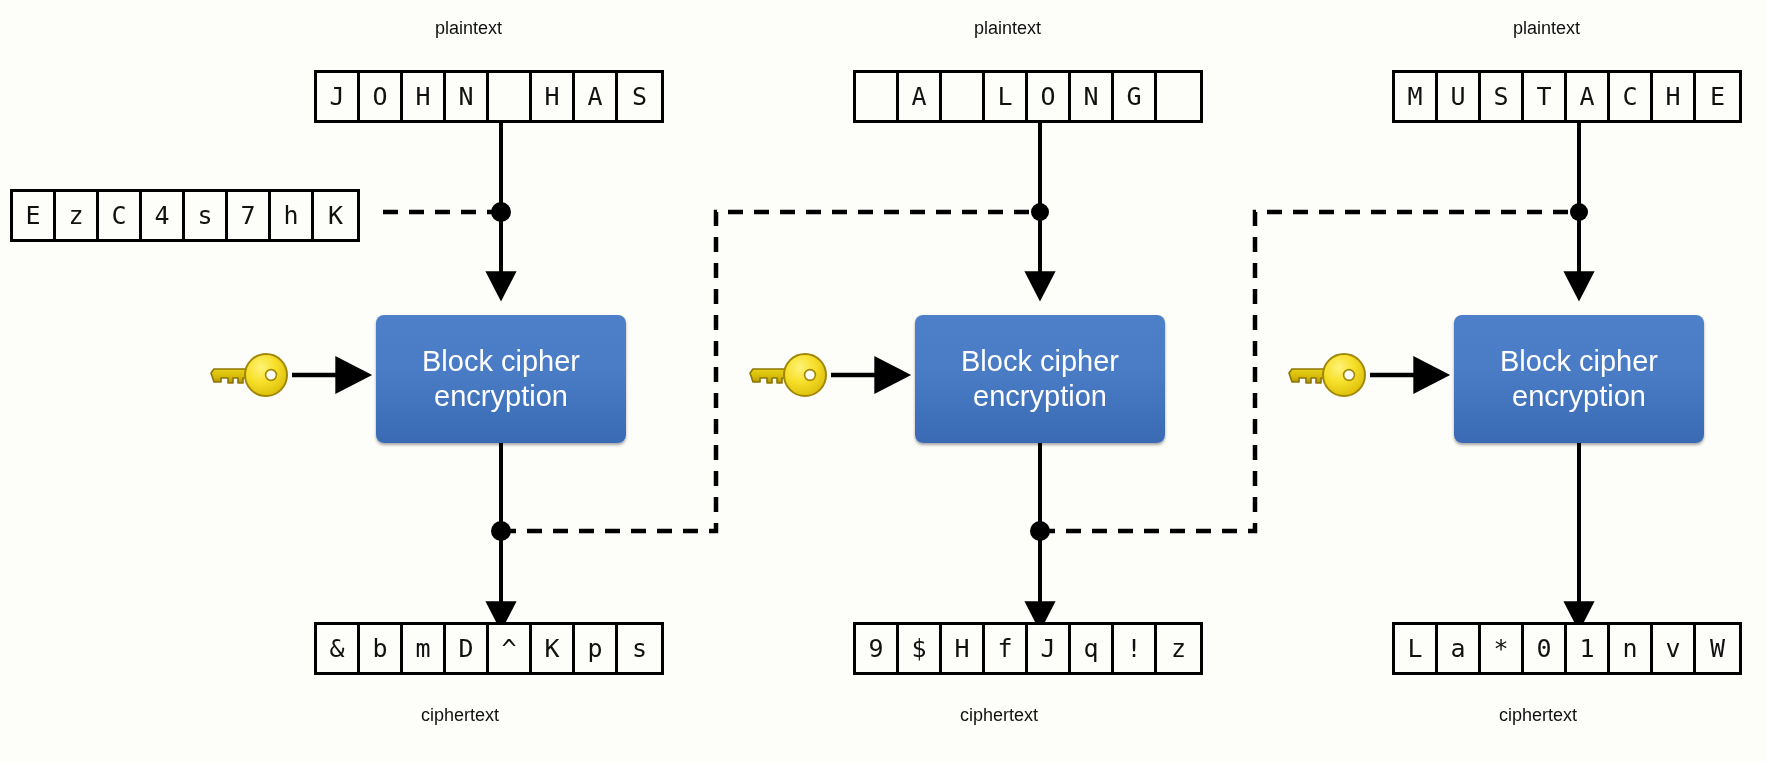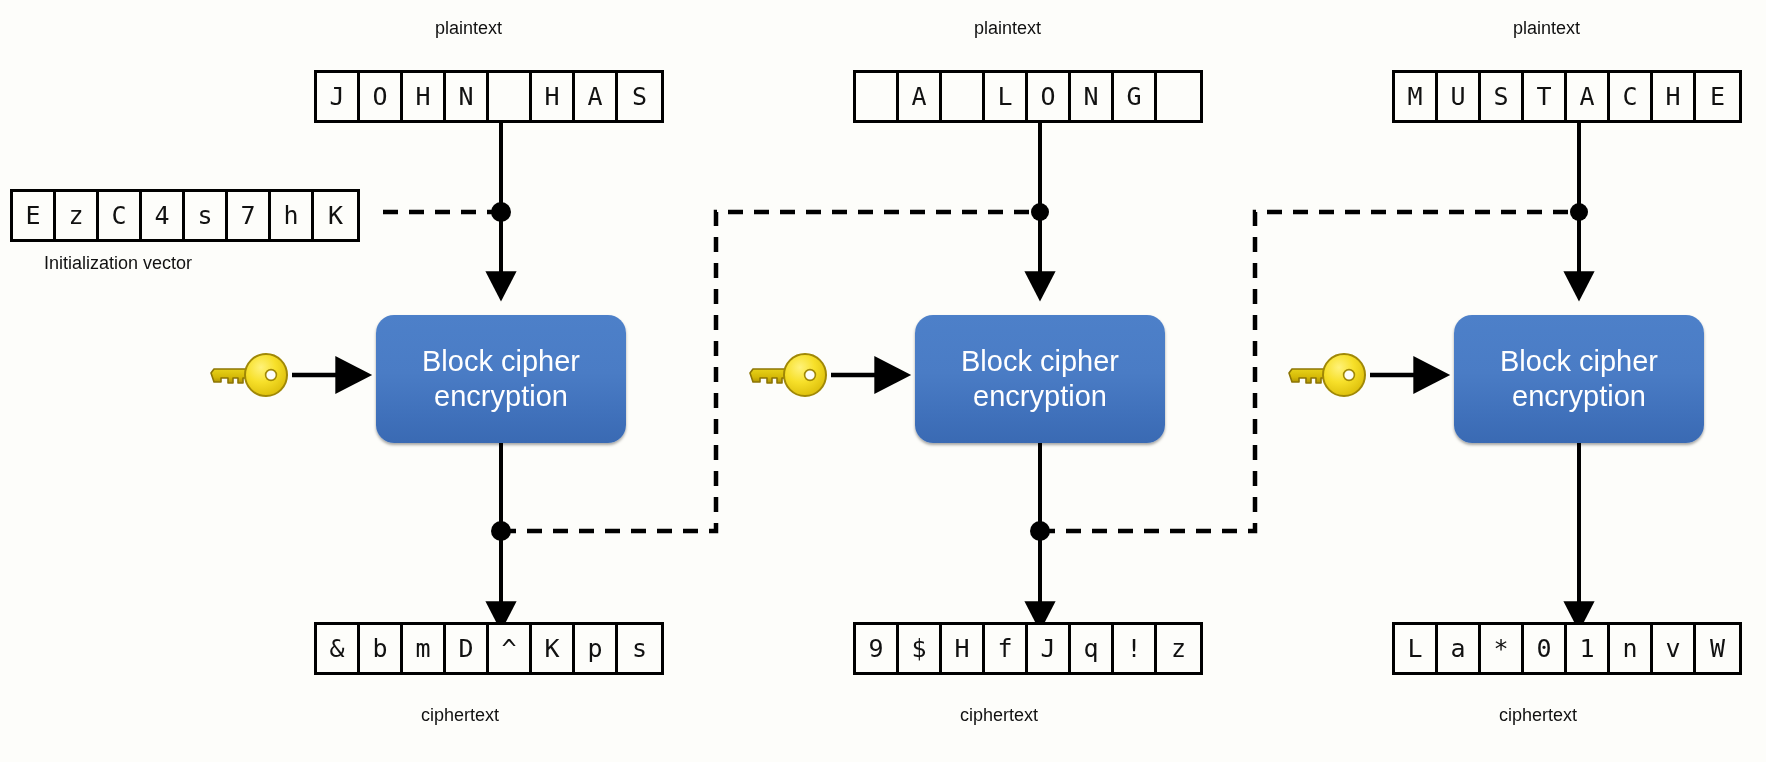--- a/index.html
+++ b/index.html
@@ -41,21 +41,21 @@
     font-family:"Liberation Sans", sans-serif;
     font-size:18px;
     color:#111;
     white-space:nowrap;
   }
 
   
   .cipherbox{
     position:absolute;
     width:250px;height:128px;
-    border-radius:18px;
+    border-radius:8px;
     background:linear-gradient(to bottom,#4d80c9 0%,#4a7cc5 45%,#3f70ba 80%,#3a6ab3 100%);
     box-shadow:0 2px 3px rgba(0,0,0,.35);
     display:flex;align-items:center;justify-content:center;
     text-align:center;
     color:#fff;
     font-family:"Liberation Sans", sans-serif;
     font-size:29px;
     line-height:1.22;
     box-sizing:border-box;
   }
@@ -126,21 +126,20 @@
   <div class="byterow" style="left:10px;top:189px;">
     <div class="cell">E</div>
     <div class="cell">z</div>
     <div class="cell">C</div>
     <div class="cell">4</div>
     <div class="cell">s</div>
     <div class="cell">7</div>
     <div class="cell">h</div>
     <div class="cell">K</div>
   </div>
-  <div class="caption" style="left:44px;top:253px;">Initialization vector</div>
 
   <div class="keyicon" style="left:207px;top:352px;">
     <svg viewBox="0 0 84 46" width="84" height="46" xmlns="http://www.w3.org/2000/svg">
       <defs>
         <radialGradient id="kg1" cx="38%" cy="32%" r="78%">
           <stop offset="0%" stop-color="#fff27a"></stop>
           <stop offset="45%" stop-color="#f7e02a"></stop>
           <stop offset="100%" stop-color="#d8b905"></stop>
         </radialGradient>
         <linearGradient id="ks1" x1="0" y1="0" x2="0" y2="1">

